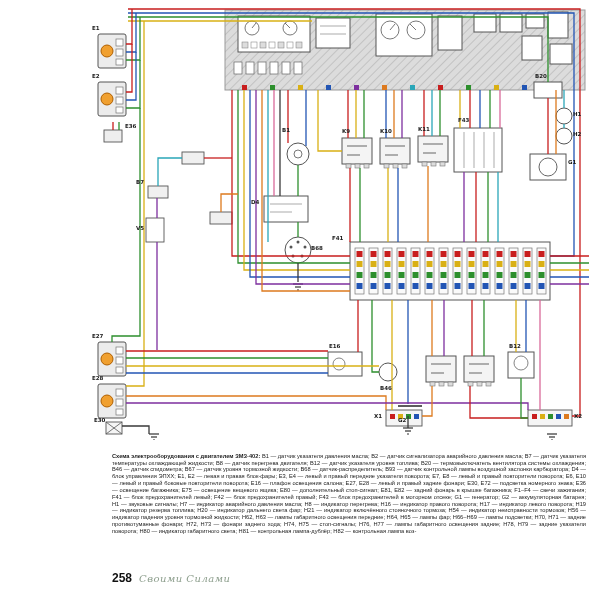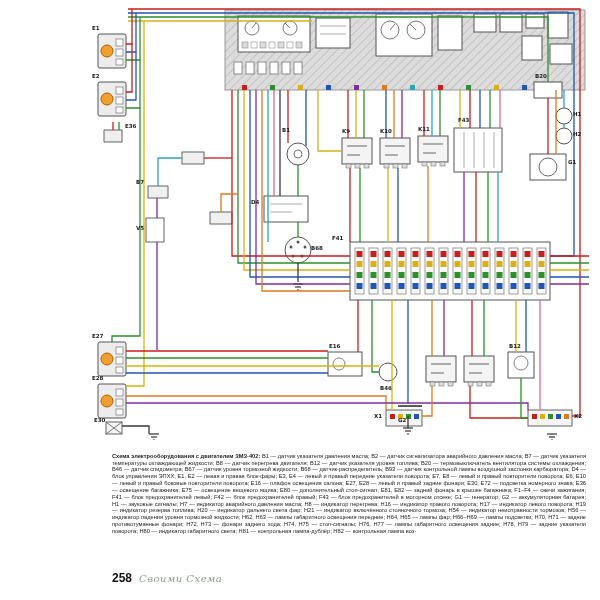--- a/index.html
+++ b/index.html
@@ -329,16 +329,16 @@
         <span class="dlabel" style="left: 0px; top: 328px;">E27</span>
         <span class="dlabel" style="left: 0px; top: 370px;">E28</span>
         <span class="dlabel" style="left: 2px; top: 412px;">E30</span>
       </div>
   </div>
 
   <p class="caption"><b>Схема электрооборудования с двигателем ЗМЗ-402:</b><span> В1 — датчик указателя давления масла; В2 — датчик сигнализатора аварийного давления масла; В7 — датчик указателя температуры охлаждающей жидкости; В8 — датчик перегрева двигателя; В12 — датчик указателя уровня топлива; В20 — термовыключатель вентилятора системы охлаждения; В46 — датчик спидометра; В67 — датчик уровня тормозной жидкости; В68 — датчик-распределитель; В93 — датчик контрольной лампы воздушной заслонки карбюратора; D4 — блок управления ЭПХХ; Е1, Е2 — левая и правая блок-фары; Е3, Е4 — левый и правый передние указатели поворота; Е7, Е8 — левый и правый повторители поворота; Е6, Е10 — левый и правый боковые повторители поворота; Е16 — плафон освещения салона; Е27, Е28 — левый и правый задние фонари; Е30, Е72 — подсветка номерного знака; Е36 — освещение багажника; Е75 — освещение вещевого ящика; Е80 — дополнительный стоп-сигнал; Е81, Е82 — задний фонарь в крышке багажника; F1–F4 — свечи зажигания; F41 — блок предохранителей левый; F42 — блок предохранителей правый; F43 — блок предохранителей в моторном отсеке; G1 — генератор; G2 — аккумуляторная батарея; Н1 — звуковые сигналы; Н7 — индикатор аварийного давления масла; Н8 — индикатор перегрева; Н16 — индикатор правого поворота; Н17 — индикатор левого поворота; Н19 — индикатор резерва топлива; Н20 — индикатор дальнего света фар; Н21 — индикатор включённого стояночного тормоза; Н54 — индикатор неисправности тормозов; Н56 — индикатор падения уровня тормозной жидкости; Н62, Н63 — лампы габаритного освещения передние; Н64, Н65 — лампы фар; Н66–Н69 — лампы подсветки; Н70, Н71 — задние противотуманные фонари; Н72, Н73 — фонари заднего хода; Н74, Н75 — стоп-сигналы; Н76, Н77 — лампы габаритного освещения задние; Н78, Н79 — задние указатели поворота; Н80 — индикатор габаритного света; Н81 — контрольная лампа-дублёр; Н82 — контрольная лампа воз-</span></p>
 
   <div class="footer">
     <span class="pagenum">258</span>
-    <span class="brand">Своими Схема</span>
+    <span class="brand">Своими Силами</span>
   </div>
 
 </div>
 
 </body></html>

